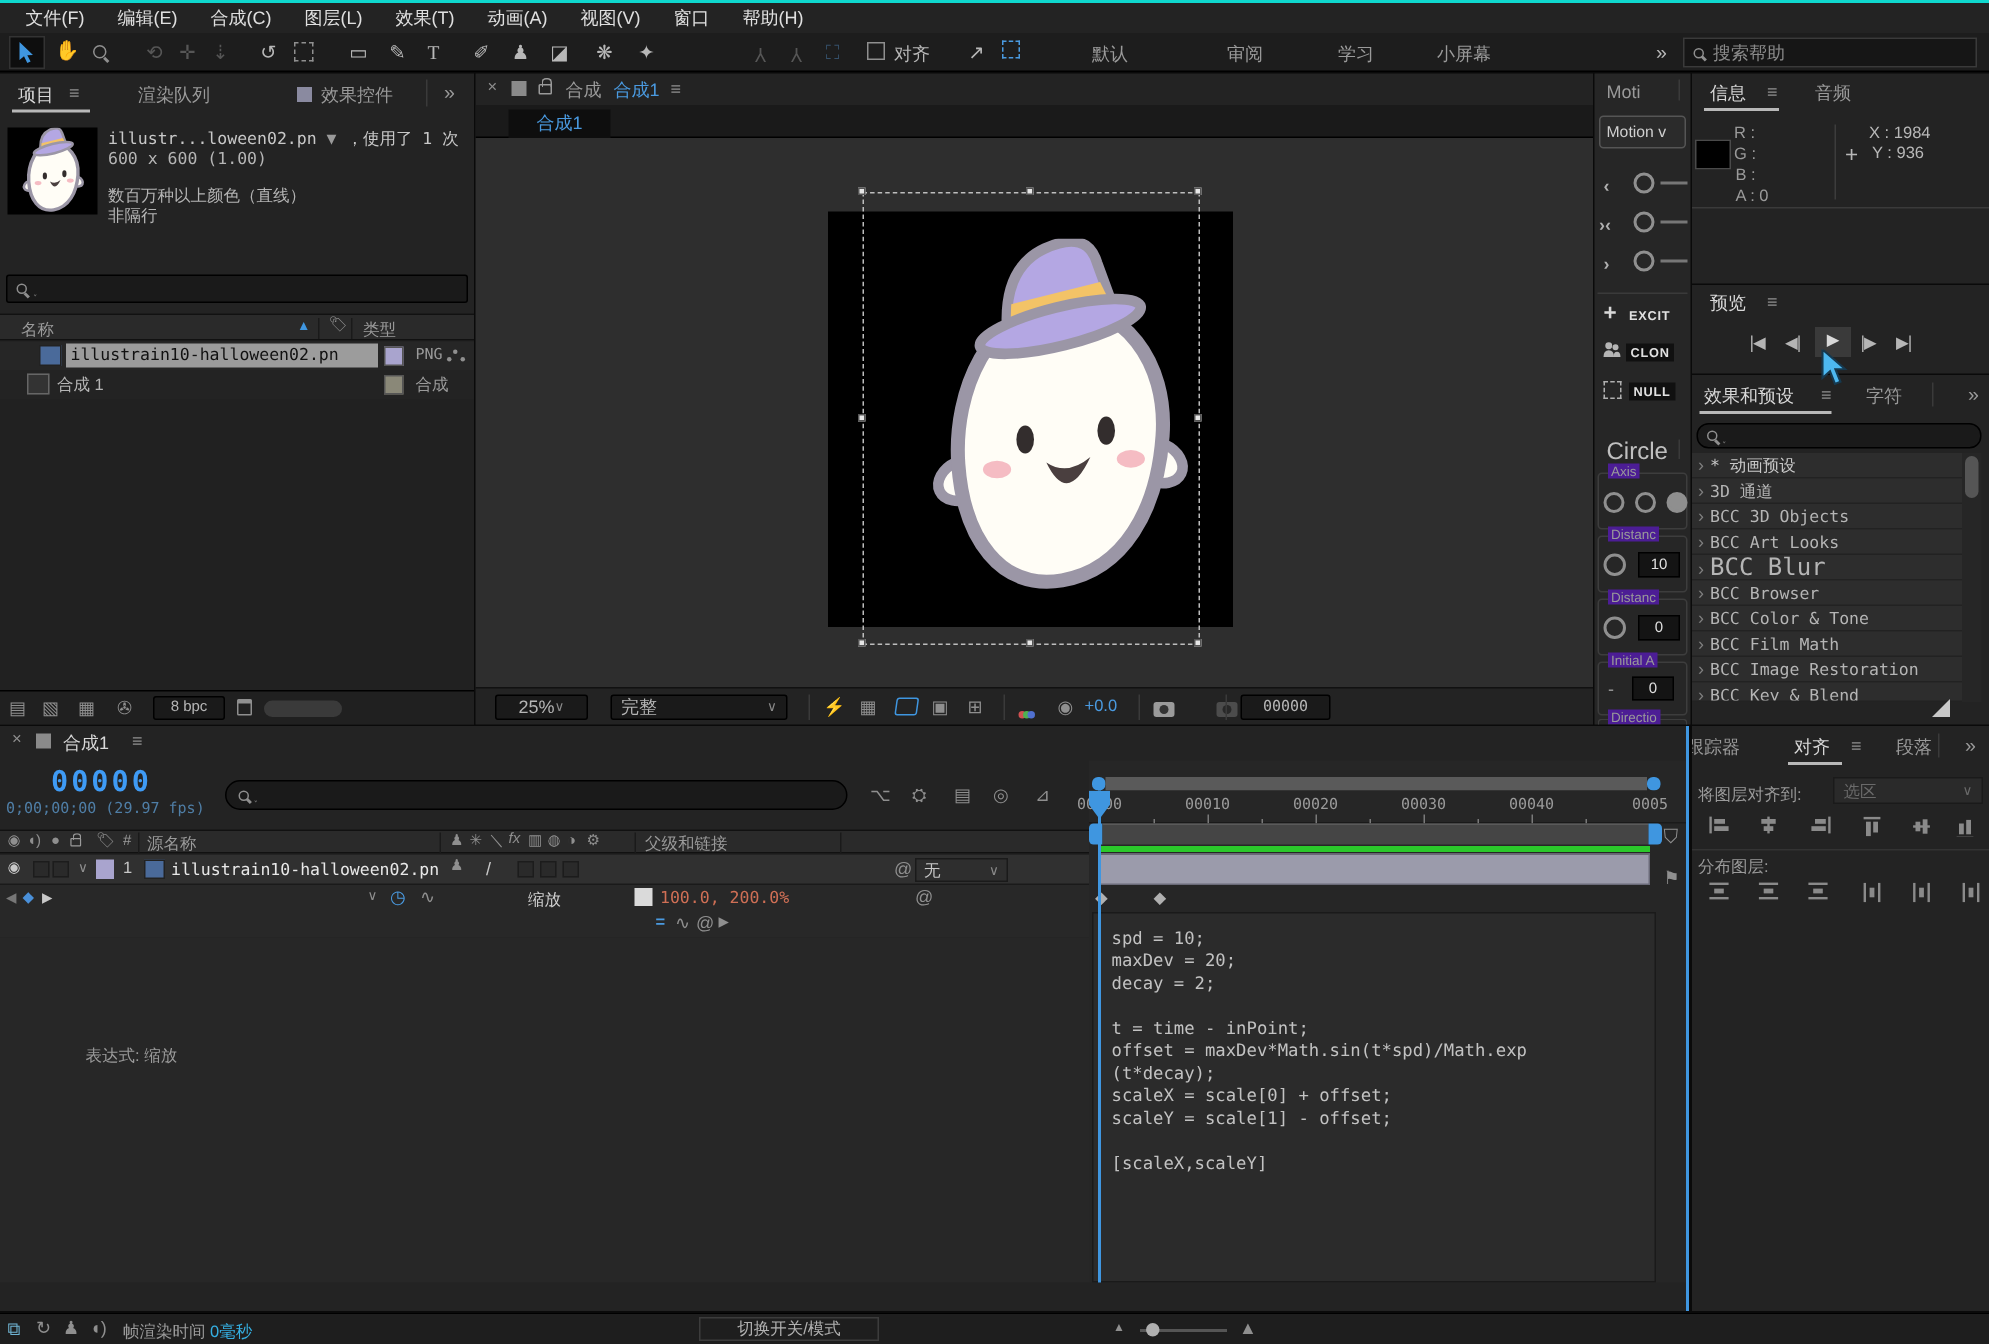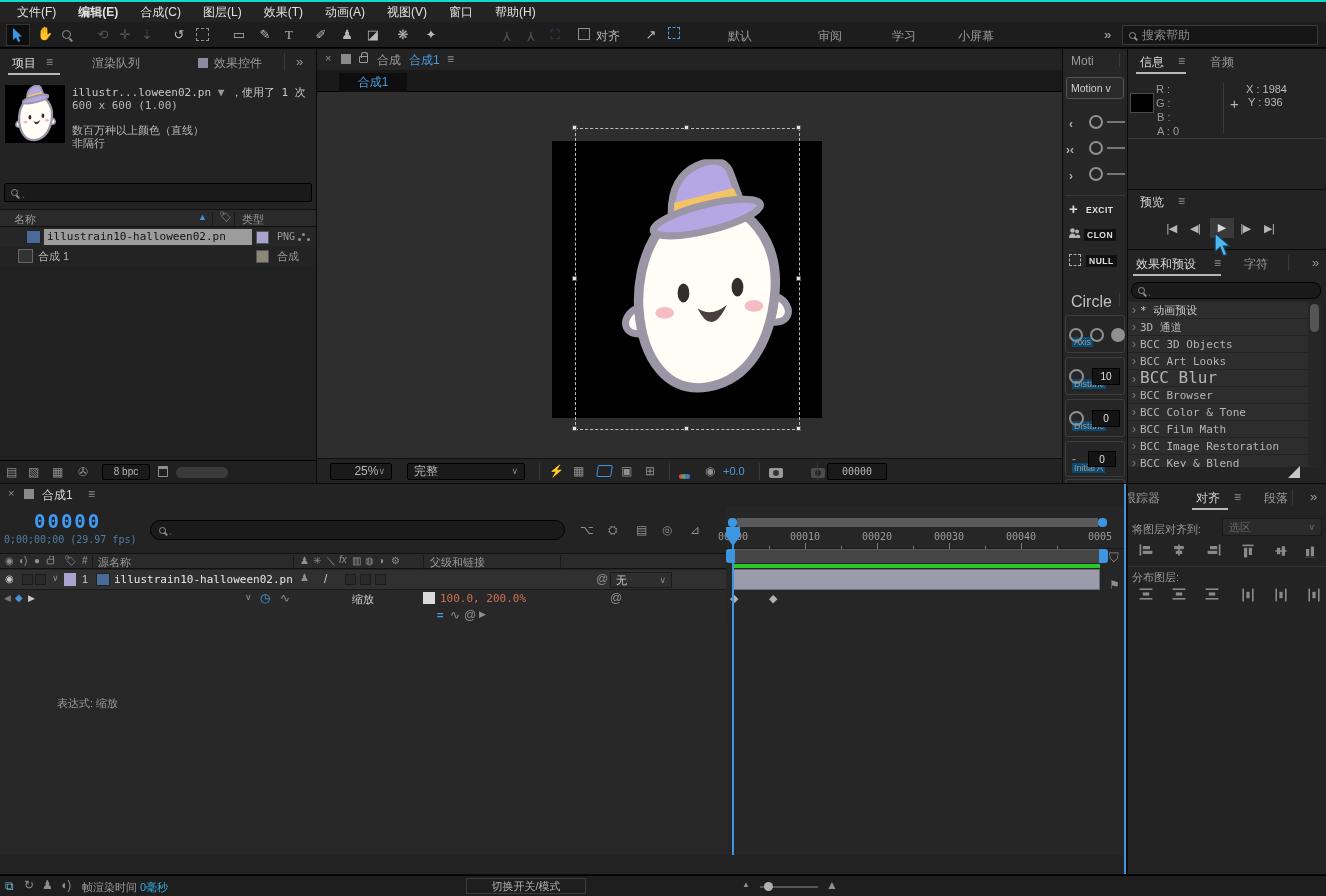--- a/index.html
+++ b/index.html
@@ -17,21 +17,21 @@
   .hsep{position:absolute;height:1px;background:#3a3a3a;}
   .chip{background:#1a1a1a;border:1px solid #000;border-radius:2px;color:#b5b5b5;}
   .mag{display:inline-block;width:7px;height:7px;border:1.5px solid #8f8f8f;border-radius:50%;position:relative;}
   .mag::after{content:"";position:absolute;width:4px;height:1.5px;background:#8f8f8f;transform:rotate(45deg);right:-3px;bottom:-2px;}
   .trash{width:10px;height:11px;border:1px solid #8f8f8f;border-top:3px solid #8f8f8f;border-radius:1px;}
   .lockicon{display:inline-block;width:9px;height:7px;border:1px solid #9a9a9a;border-radius:1px;position:relative;margin-top:5px;}
   .lockicon::before{content:"";position:absolute;top:-5px;left:1px;width:5px;height:5px;border:1px solid #9a9a9a;border-bottom:none;border-radius:3px 3px 0 0;}
   .ring{border:2px solid #8f8f8f;border-radius:50%;background:transparent;}
   .knobdash{background:#777;height:2px;}
   .mgroup{position:absolute;border:1px solid #3d3d3d;border-radius:3px;}
-  .mglabel{position:absolute;top:-7px;left:6px;background:#0c4a6e;padding:0 2px;font-size:9px;color:#9a9a9a;white-space:nowrap;margin-top:28px;}
+  .mglabel{position:absolute;top:-7px;left:6px;background:#4c1d95;padding:0 2px;font-size:9px;color:#9a9a9a;white-space:nowrap;}
   .minput{position:absolute;background:#141414;border:1px solid #000;color:#e0e0e0;font-size:10px;text-align:center;line-height:15px;}
   .dashbox{display:inline-block;width:12px;height:12px;border:1px dashed #4a9ae0;}
   .cam{display:inline-block;width:14px;height:10px;background:#9a9a9a;border-radius:2px;position:relative;}
   .cam::after{content:"";position:absolute;left:4px;top:2px;width:6px;height:6px;border-radius:50%;background:#333;}
   .listrow{position:absolute;left:0;width:180px;height:17px;background:#2d2d2d;border-bottom:1px solid #222;line-height:16px;white-space:nowrap;overflow:hidden;}
   .listrow .chev{color:#808080;margin:0 4px 0 4px;}
   .alibtn{position:absolute;width:28px;height:20px;display:flex;align-items:center;justify-content:center;}
   svg.alico{width:18px;height:16px;fill:#8a8a8a;}
   .kfdiamond{position:absolute;color:#b0b0b0;font-size:11px;}
   .tick{position:absolute;width:1px;background:#7a7a7a;}
@@ -76,21 +76,21 @@
       <ellipse cx="128" cy="109" rx="5" ry="8" fill="#332d2d"></ellipse>
       <ellipse cx="66" cy="131" rx="8" ry="5" fill="#f5bcc3"></ellipse>
       <ellipse cx="142" cy="125" rx="8" ry="5" fill="#f5bcc3"></ellipse>
       <path d="M94,127 Q106,152 119,124 Q106,135 94,127 Z" fill="#4a3f3f"></path>
     </symbol>
   </defs>
 </svg>
 
 <div class="panel" style="left:0;top:0;width:1326px;height:22px;background:#232323;border-top:2px solid #0fd8ce;display:flex;align-items:center;padding-left:6px;gap:0;">
   <span style="padding:0 11px;color:#e0e0e0;">文件(F)</span>
-  <span style="padding:0 11px;color:#e0e0e0;font-weight:bold;">编辑(E)</span>
+  <span style="padding:0 11px;color:#e0e0e0;">编辑(E)</span>
   <span style="padding:0 11px;color:#e0e0e0;">合成(C)</span>
   <span style="padding:0 11px;color:#e0e0e0;">图层(L)</span>
   <span style="padding:0 11px;color:#e0e0e0;">效果(T)</span>
   <span style="padding:0 11px;color:#e0e0e0;">动画(A)</span>
   <span style="padding:0 11px;color:#e0e0e0;">视图(V)</span>
   <span style="padding:0 11px;color:#e0e0e0;">窗口</span>
   <span style="padding:0 11px;color:#e0e0e0;">帮助(H)</span>
 </div>
 
 <div class="panel" style="left:0;top:22px;width:1326px;height:26px;background:#1d1d1d;border-bottom:1px solid #000;">
@@ -222,21 +222,21 @@
     <span class="handle" style="left:367px;top:33px;"></span>
     <span class="handle" style="left:479px;top:33px;"></span>
     <span class="handle" style="left:255px;top:184px;"></span>
     <span class="handle" style="left:479px;top:184px;"></span>
     <span class="handle" style="left:255px;top:334px;"></span>
     <span class="handle" style="left:367px;top:334px;"></span>
     <span class="handle" style="left:479px;top:334px;"></span>
   </div>
 
   <div class="p" style="left:0;top:409px;width:745px;height:25px;border-top:1px solid #111;">
-    <div class="p chip" style="left:13px;top:4px;width:62px;height:17px;line-height:15px;padding:0 6px;display:flex;justify-content:flex-end;">
+    <div class="p chip" style="left:13px;top:4px;width:62px;height:17px;line-height:15px;padding:0 6px;display:flex;justify-content:center;">
       <span>25%</span>
         <span style="color:#8a8a8a;font-size:9px;">∨</span>
     </div>
     <div class="p chip" style="left:90px;top:4px;width:118px;height:17px;line-height:15px;padding:0 6px;display:flex;justify-content:space-between;">
       <span>完整</span>
         <span style="color:#8a8a8a;font-size:9px;">∨</span>
     </div>
     <span class="sep" style="left:222px;top:4px;height:17px;background:#3a3a3a;"></span>
     <span class="p ic" style="left:192px;top:6px;left:232px;">⚡</span>
     <span class="p ic" style="left:256px;top:6px;">▦</span>
@@ -485,20 +485,33 @@
     <span class="p" style="left:9px;top:42px;width:364px;height:14px;background:#454545;border-top:1px solid #5a5a5a;"></span>
     <span class="p" style="left:373px;top:42px;width:9px;height:14px;background:#3f96e0;border-radius:0 3px 3px 0;"></span>
 
     <span class="p" style="left:7px;top:57px;width:367px;height:4px;background:#2bc82b;"></span>
 
     <span class="p" style="left:7px;top:62px;width:367px;height:21px;background:#9b9bab;border:1px solid #6a6a78;"></span>
 
     <span class="kfdiamond" style="left:4px;top:85px;">◆</span>
     <span class="kfdiamond" style="left:43px;top:85px;">◆</span>
 
+    <div class="p" style="left:2px;top:101px;width:376px;height:247px;background:#2b2b2b;border:1px solid #1a1a1a;">
+      <pre class="expr" style="padding:9px 12px;">spd = 10;
+maxDev = 20;
+decay = 2;
+
+t = time - inPoint;
+offset = maxDev*Math.sin(t*spd)/Math.exp
+(t*decay);
+scaleX = scale[0] + offset;
+scaleY = scale[1] - offset;
+
+[scaleX,scaleY]</pre>
+    </div>
 
     <span class="p" style="left:6px;top:20px;width:2px;height:328px;background:#3f96e0;"></span>
     <span class="p" style="left:0;top:20px;width:14px;height:19px;background:#3f96e0;clip-path:polygon(0 0,100% 0,100% 50%,50% 100%,0 50%);"></span>
 
     <span class="p ic" style="left:383px;top:44px;font-size:13px;">⛉</span>
     <span class="p ic" style="left:383px;top:72px;font-size:12px;">⚑</span>
   </div>
 </div>
 
 <div class="panel" style="left:1128px;top:484px;width:198px;height:390px;">

